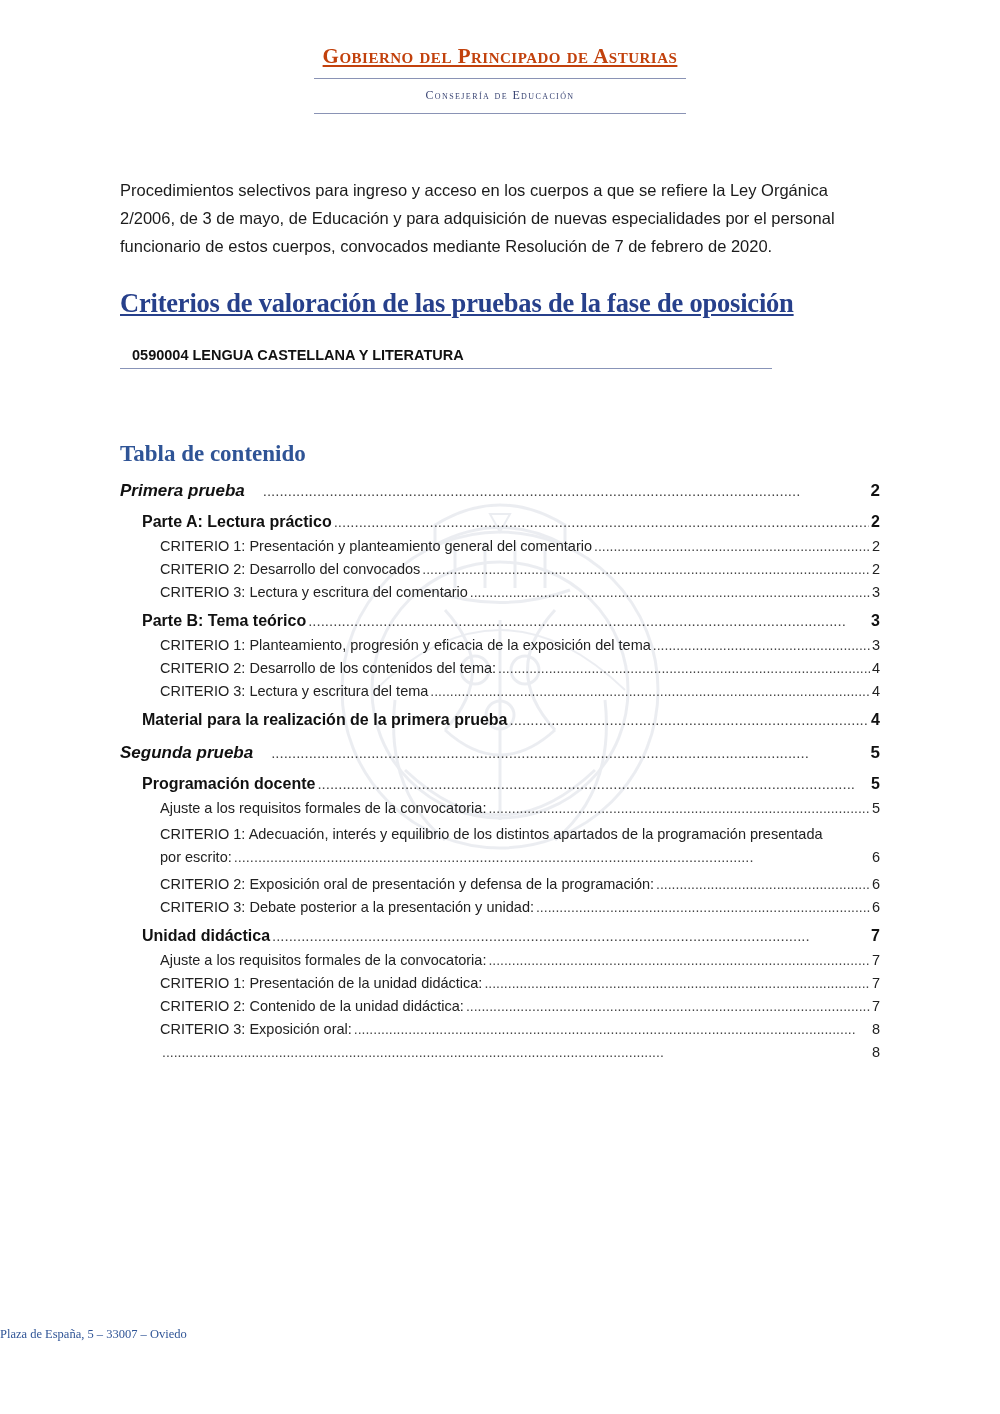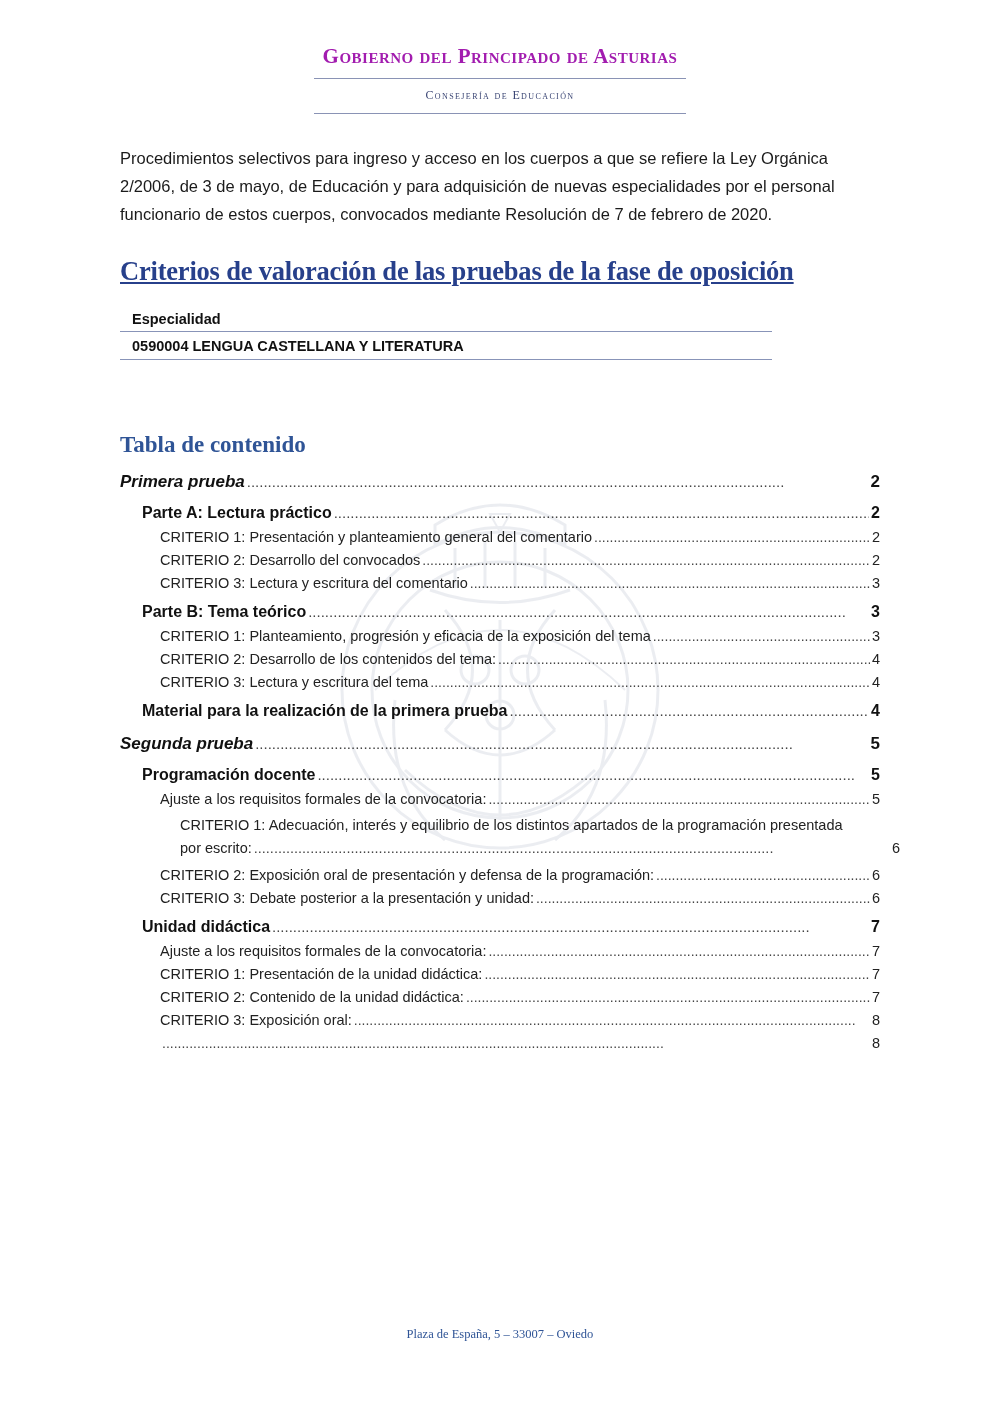--- a/index.html
+++ b/index.html
@@ -19,24 +19,25 @@
   
   .doc-header {
     width: 100%;
     padding-top: 44px;
     text-align: center;
   }
   .header-title {
     font-family: "Liberation Serif", serif;
     font-size: 21px;
     letter-spacing: 0.5px;
-    color: #a21caf;
+    color: #c2410c;
     font-variant: small-caps;
     font-weight: 600;
     white-space: nowrap;
+    text-decoration: underline;
   }
   .header-rule {
     width: 372px;
     height: 1px;
     background: #8a93b5;
     margin: 9px auto 0 auto;
   }
   .header-sub {
     font-family: "Liberation Serif", serif;
     font-size: 12px;
@@ -66,21 +67,21 @@
     z-index: 0;
   }
 
   
   .content {
     position: relative;
     z-index: 2;
     padding: 0 120px 0 120px;
   }
   .intro {
-    margin-top: 30px;
+    margin-top: 62px;
     font-size: 16.5px;
     line-height: 28px;
     color: #1b1b1b;
   }
   h1.main-title {
     font-family: "Liberation Serif", serif;
     color: #27408b;
     font-size: 26.5px;
     font-weight: bold;
     margin: 28px 0 0 0;
@@ -132,20 +133,21 @@
     color: #444;
   }
   .toc-page { white-space: nowrap; }
 
   .lvl1 {
     margin-top: 14px;
     font-size: 17px;
     font-style: italic;
     font-weight: bold;
     color: #111;
+    gap: 16px;
   }
   .lvl1 .toc-dots { font-size: 15px; font-style: normal; font-weight: normal; }
   .lvl1 .toc-page { font-style: normal; }
 
   .lvl2 {
     margin-top: 12px;
     margin-left: 22px;
     font-size: 16px;
     font-weight: bold;
     color: #111;
@@ -157,31 +159,31 @@
     margin-top: 7px;
     margin-left: 40px;
     font-size: 14.5px;
     font-weight: normal;
     color: #222;
     width: 720px;
   }
   .lvl3 .toc-dots { font-size: 14px; }
 
   
-  .lvl3-wrap { margin-top: 7px; margin-left: 60px; width: 720px; font-size: 14.5px; color: #222; }
+  .lvl3-wrap { margin-top: 7px; margin-left: 40px; width: 720px; font-size: 14.5px; color: #222; }
   .lvl3-wrap .first-line { line-height: 23px; }
   .lvl3-wrap .second-line { display: flex; align-items: baseline; line-height: 23px; }
 
   
   .footer {
     position: absolute;
     bottom: 72px;
     left: 0;
     width: 100%;
-    text-align: center;
+    text-align: left;
     font-family: "Liberation Serif", serif;
     font-size: 12.5px;
     color: #2f5496;
   }
 </style>
 </head>
 <body>
 
 <div class="watermark">
   <svg viewBox="0 0 330 440" width="330" height="440" xmlns="http://www.w3.org/2000/svg">
@@ -214,21 +216,20 @@
   <div class="header-rule2"></div>
 </div>
 
 <div class="content">
 
   <p class="intro">Procedimientos selectivos para ingreso y acceso en los cuerpos a que se refiere la Ley Orgánica 2/2006, de 3 de mayo, de Educación y para adquisición de nuevas especialidades por el personal funcionario de estos cuerpos, convocados mediante Resolución de 7 de febrero de 2020.</p>
 
   <h1 class="main-title">Criterios de valoración de las pruebas de la fase de oposición</h1>
 
   <div class="spec-table">
-    <div class="spec-head">Especialidad</div>
     <div class="spec-row">0590004 LENGUA CASTELLANA Y LITERATURA</div>
   </div>
 
   <h2 class="toc-title">Tabla de contenido</h2>
 
   <div class="toc">
 
     <div class="toc-line lvl1">
       <span class="toc-text">Primera prueba</span>
       <span class="toc-dots">.................................................................................................................................</span>

